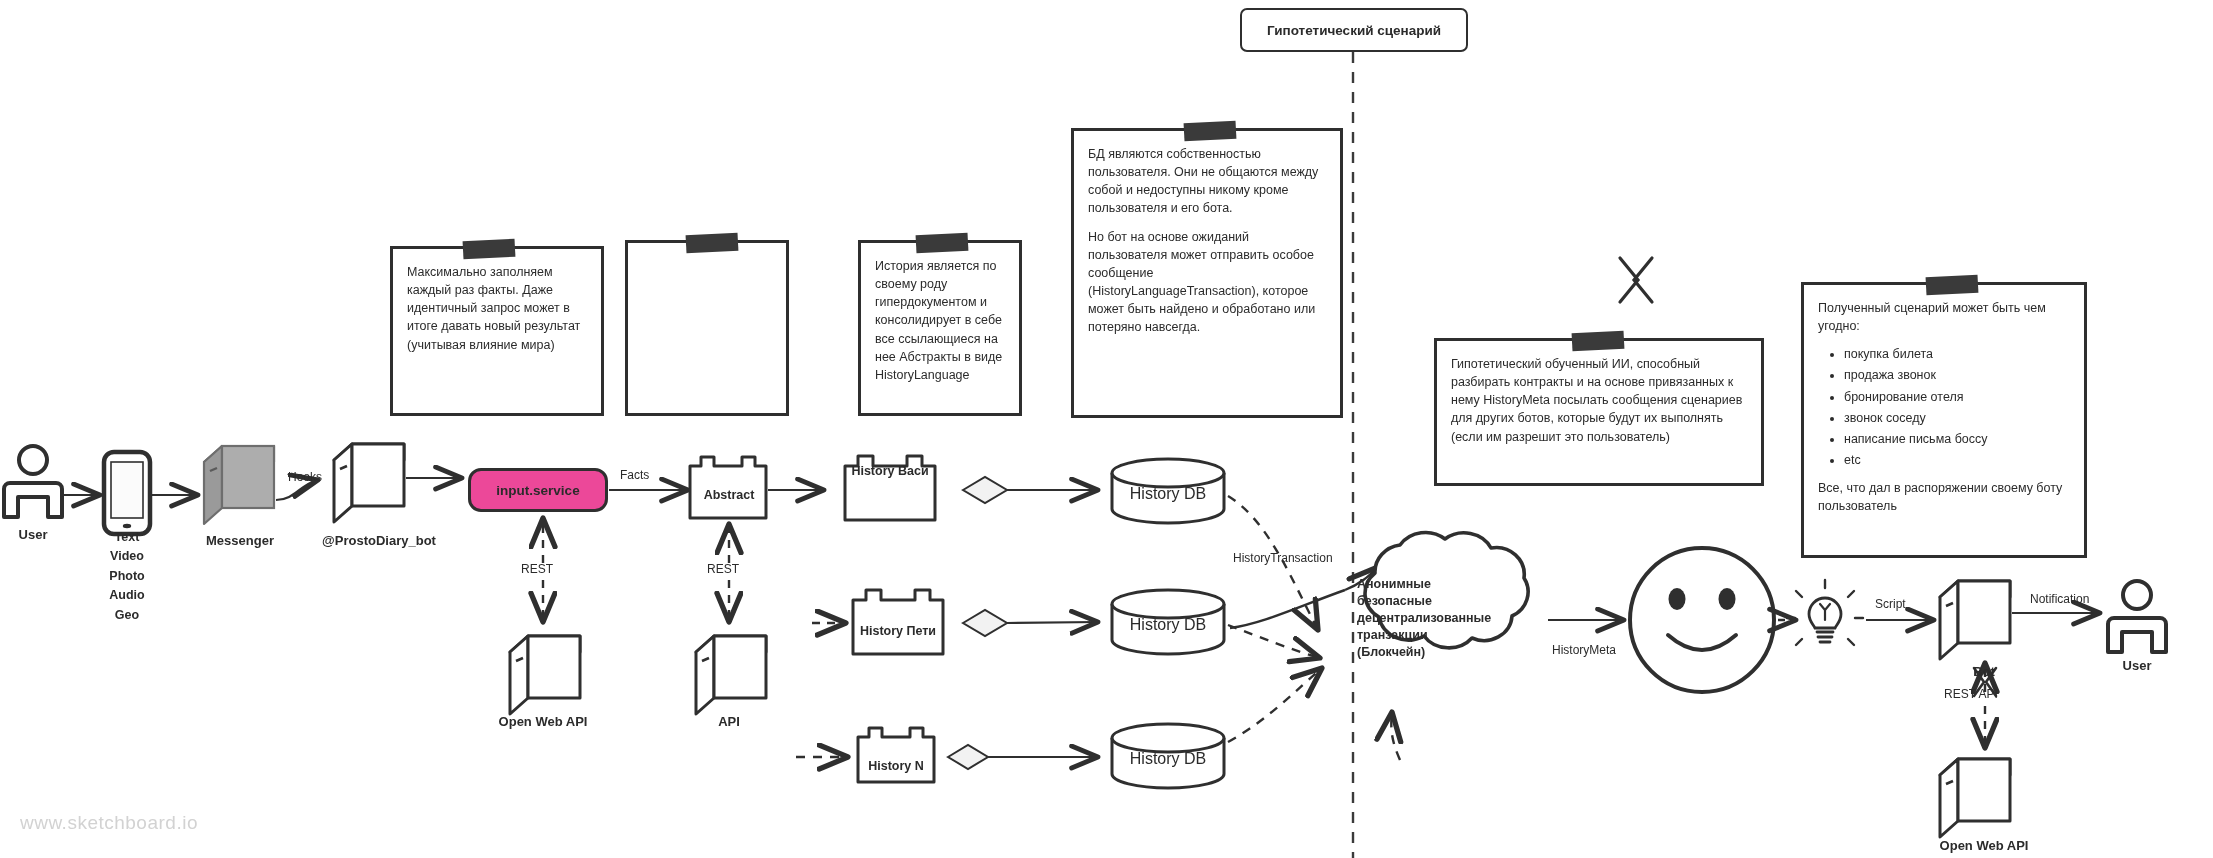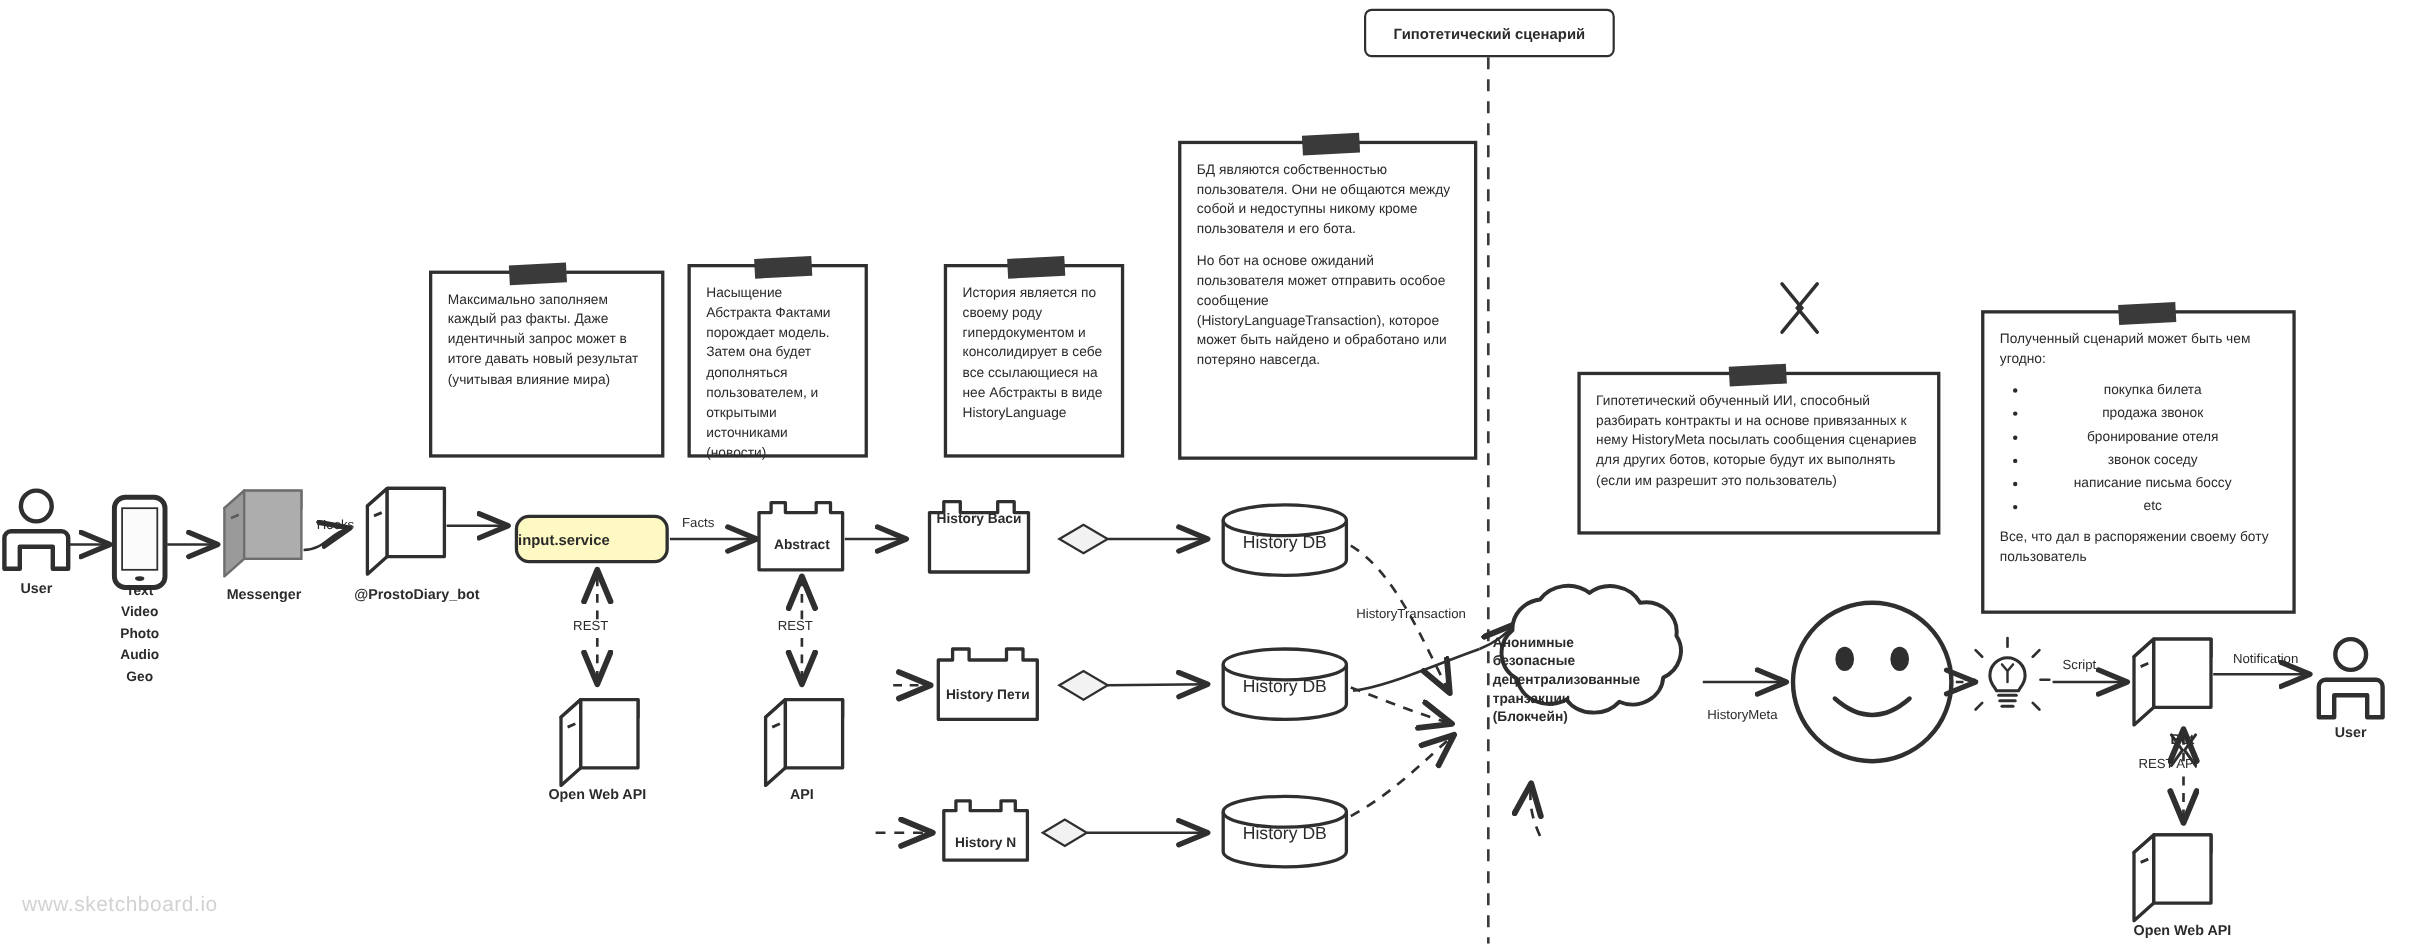--- a/index.html
+++ b/index.html
@@ -17,21 +17,21 @@
     background:#ffffff;
     border:3px solid #2f2f2f;
     box-sizing:border-box;
     padding:14px 14px 10px 14px;
     font-size:12.5px;
     line-height:1.45;
     color:#2b2b2b;
   }
   .note p{margin:0 0 10px 0;}
   .note p:last-child{margin-bottom:0;}
-  .note ul{margin:8px 0 10px 0;padding-left:26px;text-align:center;}
+  .note ul{margin:8px 0 10px 0;padding-left:26px;}
   .note li{margin:0 0 3px 0;}
   .tape{
     position:absolute;
     top:-9px;
     width:52px;height:18px;
     background:#3a3a3a;
     transform:rotate(-3deg);
   }
 
   
@@ -53,22 +53,22 @@
     white-space:nowrap;
   }
   .lbl.bold{font-weight:bold;font-size:13px;}
   .lbl.center{transform:translateX(-50%);text-align:center;}
 
   
   .svcbox{
     position:absolute;
     border:3px solid #2f2f2f;
     border-radius:13px;
-    background:#fef9c3;
-    display:flex;align-items:center;
+    background:#ec4899;
+    display:flex;align-items:center;justify-content:center;
     font-size:13.5px;font-weight:bold;
     box-sizing:border-box;
   }
 
   
   .castle{position:absolute;}
   .castle .cap{
     position:absolute;left:50%;transform:translateX(-50%);
     top:2px;font-size:12.5px;font-weight:bold;white-space:nowrap;
   }
@@ -307,21 +307,20 @@
     <span>Гипотетический сценарий</span>
   </div>
 
   <div class="note" style="left:390px;top:246px;width:214px;height:170px;">
     <div class="tape" style="left:70px;"></div>
     <p>Максимально заполняем каждый раз факты. Даже идентичный запрос может в итоге давать новый результат (учитывая влияние мира)</p>
   </div>
 
   <div class="note" style="left:625px;top:240px;width:164px;height:176px;">
     <div class="tape" style="left:58px;"></div>
-    <p>Насыщение Абстракта Фактами порождает модель. Затем она будет дополняться пользователем, и открытыми источниками (новости)</p>
   </div>
 
   <div class="note" style="left:858px;top:240px;width:164px;height:176px;">
     <div class="tape" style="left:55px;"></div>
     <p>История является по своему роду гипердокументом и консолидирует в себе все ссылающиеся на нее Абстракты в виде HistoryLanguage</p>
   </div>
 
   <div class="note" style="left:1071px;top:128px;width:272px;height:290px;">
     <div class="tape" style="left:110px;"></div>
     <p>БД являются собственностью пользователя. Они не общаются между собой и недоступны никому кроме пользователя и его бота.</p>

